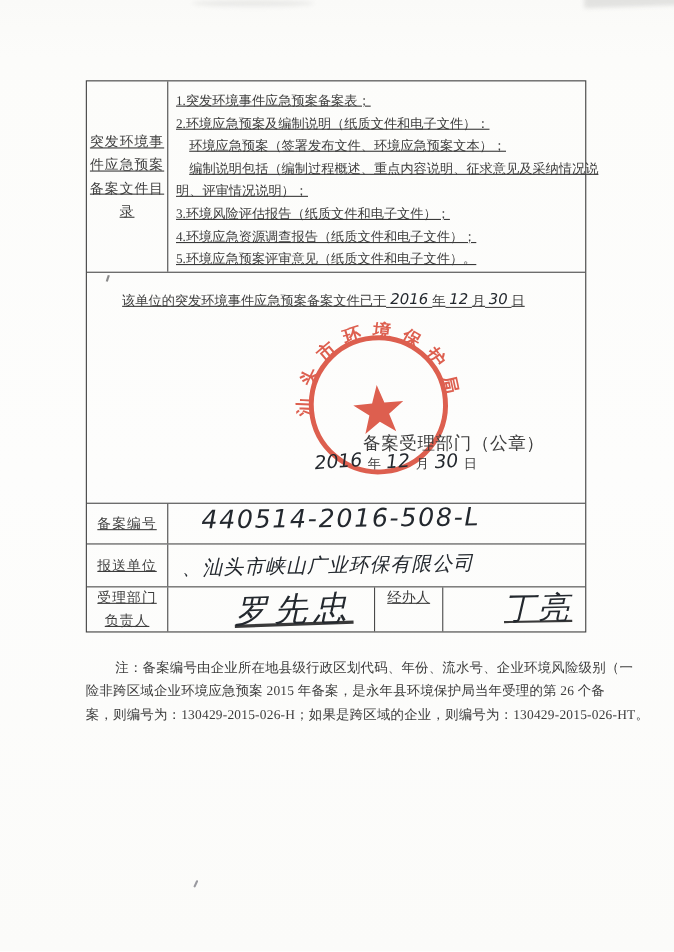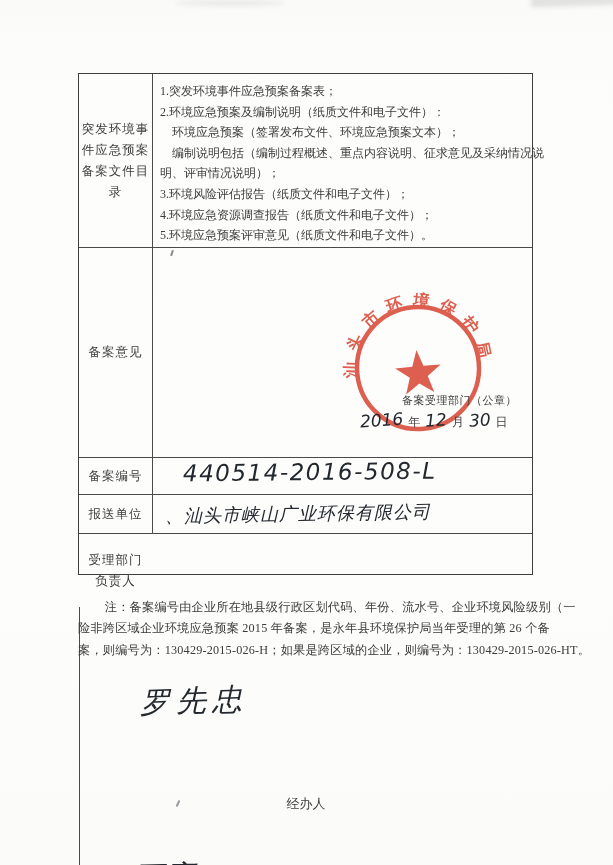--- a/index.html
+++ b/index.html
@@ -18,53 +18,53 @@
   .smudge-corner{position:absolute;right:-8px;top:-6px;width:90px;height:12px;background:#e2e2e0;transform:rotate(-2deg);filter:blur(2px);}
 
   
   .tbl{
     position:absolute;left:78px;top:73px;width:455px;height:502px;
     border:1.6px solid #3f3f3f;box-sizing:border-box;
     background:transparent;
   }
   .row{display:flex;box-sizing:border-box;border-top:1px solid #4a4a4a;}
   .row:first-child{border-top:none;}
-  .cell{box-sizing:border-box;border-left:1px solid #4a4a4a;position:relative;}
+  .cell{box-sizing:border-box;border-left:1px solid #4a4a4a;position:relative;text-decoration:underline;}
   .cell:first-child{border-left:none;}
   .label-cell{
     width:73px;flex:0 0 73px;display:flex;flex-direction:column;
     align-items:center;justify-content:center;
     font-size:12.5px;letter-spacing:1px;line-height:21px;color:#3d3d3d;
   }
   .content-cell{flex:1;}
 
   .r1{height:173.4px;}
   .r2{height:210px;}
   .r3{height:37px;}
   .r4{height:39px;}
-  .r5{height:41px;flex-direction:column;}
+  .r5{height:41px;}
 
   
   .catalog{padding:7px 4px 0 7px;font-size:12px;line-height:20.6px;color:#3d3d3d;}
   .catalog .ln{white-space:nowrap;}
   .catalog .indent1{padding-left:12px;}
 
   
   .op-para{padding:14px 6px 0 8px;font-size:12px;line-height:22px;color:#3d3d3d;}
   .op-l1{white-space:nowrap;}
   .op-l1 .pfx{padding-left:24px;}
   .hw{font-family:"DejaVu Sans","Liberation Sans",sans-serif;font-style:italic;color:#23282e;}
   .blank{display:inline-block;border-bottom:1px solid #4a4a4a;text-align:center;font-size:13.5px;line-height:14px;transform:translateY(-1px);}
   .blank.y{width:42px;}
   .blank.m{width:24px;}
   .blank.d{width:24px;}
 
   .dept-line{
-    position:absolute;right:15px;top:145px;z-index:3;
-    font-size:11px;letter-spacing:.5px;color:#3d3d3d;white-space:nowrap;
+    position:absolute;right:37px;top:145px;z-index:3;
+    font-size:16px;letter-spacing:.5px;color:#3d3d3d;white-space:nowrap;
   }
   .stamp-date{
     position:absolute;left:205px;top:162px;z-index:3;
     font-size:12px;color:#3d3d3d;white-space:nowrap;
   }
   .stamp-date .hw{font-size:17px;display:inline-block;transform:rotate(-4deg);margin:0 2px;}
 
   .seal{position:absolute;left:190px;top:45px;z-index:2;opacity:.88;transform:rotate(-5deg);}
 
   .stray1{position:absolute;left:18px;top:2px;width:1.5px;height:6px;background:#8a8a8a;transform:rotate(18deg);}
@@ -122,26 +122,26 @@
           <div class="ln indent1">编制说明包括（编制过程概述、重点内容说明、征求意见及采纳情况说</div>
           <div class="ln">明、评审情况说明）；</div>
           <div class="ln">3.环境风险评估报告（纸质文件和电子文件）；</div>
           <div class="ln">4.环境应急资源调查报告（纸质文件和电子文件）；</div>
           <div class="ln">5.环境应急预案评审意见（纸质文件和电子文件）。</div>
         </div>
       </div>
     </div>
 
     <div class="row r2">
-      <div class="cell label-cell">
-        <div>备案意见</div>
-      </div>
       <div class="cell content-cell">
         <div class="stray1"></div>
         <div class="op-para">
+          <div class="op-l1">
+            <span class="pfx">该单位的突发环境事件应急预案备案文件已于</span><span class="blank y hw">2016</span><span>年</span><span class="blank m hw">12</span><span>月</span><span class="blank d hw">30</span><span>日</span>
+          </div>
         </div>
 
         <svg class="seal" width="150" height="150" viewBox="-75 -75 150 150">
           <circle r="61" fill="none" stroke-width="4.5" stroke="#d94a38"></circle>
           <path id="sealArc" d="M -58 22 A 62 62 0 1 1 58 22" fill="none"></path>
           <text font-size="16.5" letter-spacing="9" style="font-family:'Liberation Serif',serif;font-weight:bold" fill="#d94a38">
             <textPath href="#sealArc" startOffset="50%" text-anchor="middle">汕头市环境保护局</textPath>
           </text>
           <path transform="translate(0,6)" d="M 0 -24 L 5.6 -7.7 L 22.8 -7.4 L 9 2.9 L 14.1 19.4 L 0 9.5 L -14.1 19.4 L -9 2.9 L -22.8 -7.4 L -5.6 -7.7 Z" fill="#d94a38"></path>
         </svg>

